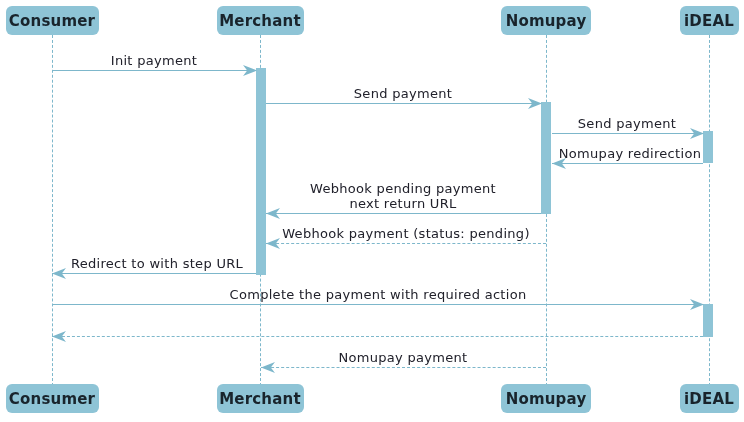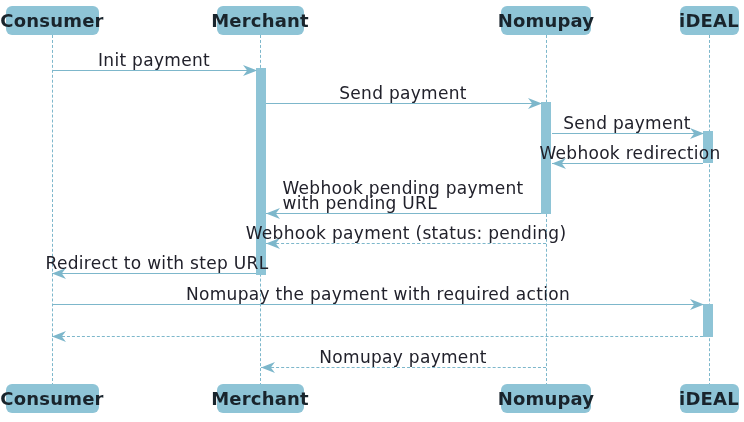--- a/index.html
+++ b/index.html
@@ -38,36 +38,36 @@
     width: 14px;
     height: 11px;
     background: var(--line, #7db7cb);
     z-index: 4;
   }
   .arrowhead.right { clip-path: polygon(0 0, 100% 50%, 0 100%, 30% 50%); }
   .arrowhead.left  { clip-path: polygon(100% 0, 0 50%, 100% 100%, 70% 50%); }
   .msg-label {
     position: absolute;
     transform: translateX(-50%);
-    text-align: left;
+    text-align: center;
     white-space: nowrap;
-    font-size: 17px;
+    font-size: 13px;
     line-height: 15px;
     letter-spacing: 0.3px;
     color: var(--message-text, #21212b);
     z-index: 5;
   }
   .actor-box {
     position: absolute;
     height: 29px;
     border-radius: 6px;
     background: var(--actor-fill, #8ec4d6);
     color: var(--actor-text, #19242c);
     font-weight: bold;
-    font-size: 18px;
+    font-size: 15px;
     letter-spacing: 0.2px;
     display: flex;
     align-items: center;
     justify-content: center;
     z-index: 6;
   }
 </style>
 </head>
 <body>
 
@@ -91,42 +91,42 @@
       <div class="msg-label-line">Send payment</div>
     </div>
     <div class="msg-line solid" style="left: 552px; top: 133px; width: 151px;"></div>
     <div class="arrowhead right" style="top: 128px; left: 690px;"></div>
     <div class="msg-label" style="left: 627px; top: 116px;">
       <div class="msg-label-line">Send payment</div>
     </div>
     <div class="msg-line solid" style="left: 552px; top: 163px; width: 151px;"></div>
     <div class="arrowhead left" style="top: 158px; left: 552px;"></div>
     <div class="msg-label" style="left: 630px; top: 146px;">
-      <div class="msg-label-line">Webhook redirection</div>
+      <div class="msg-label-line">Nomupay redirection</div>
     </div>
     <div class="msg-line solid" style="left: 266px; top: 213px; width: 275px;"></div>
     <div class="arrowhead left" style="top: 208px; left: 266px;"></div>
     <div class="msg-label" style="left: 403px; top: 181px;">
       <div class="msg-label-line">Webhook pending payment</div>
-      <div class="msg-label-line">with pending URL</div>
+      <div class="msg-label-line">next return URL</div>
     </div>
     <div class="msg-line dashed" style="left: 266px; top: 243px; width: 280px;"></div>
     <div class="arrowhead left" style="top: 238px; left: 266px;"></div>
     <div class="msg-label" style="left: 406px; top: 226px;">
       <div class="msg-label-line">Webhook payment (status: pending)</div>
     </div>
     <div class="msg-line solid" style="left: 52px; top: 273px; width: 204px;"></div>
     <div class="arrowhead left" style="top: 268px; left: 52px;"></div>
     <div class="msg-label" style="left: 157px; top: 256px;">
       <div class="msg-label-line">Redirect to with step URL</div>
     </div>
     <div class="msg-line solid" style="left: 52px; top: 304px; width: 651px;"></div>
     <div class="arrowhead right" style="top: 299px; left: 690px;"></div>
     <div class="msg-label" style="left: 378px; top: 287px;">
-      <div class="msg-label-line">Nomupay the payment with required action</div>
+      <div class="msg-label-line">Complete the payment with required action</div>
     </div>
     <div class="msg-line dashed" style="left: 52px; top: 336px; width: 651px;"></div>
     <div class="arrowhead left" style="top: 331px; left: 52px;"></div>
     <div class="msg-line dashed" style="left: 261px; top: 367px; width: 285px;"></div>
     <div class="arrowhead left" style="top: 362px; left: 261px;"></div>
     <div class="msg-label" style="left: 403px; top: 350px;">
       <div class="msg-label-line">Nomupay payment</div>
     </div>
     <div class="actor-box" style="left: 5.5px; top: 6px; width: 93px;">Consumer</div>
     <div class="actor-box" style="left: 216.5px; top: 6px; width: 87px;">Merchant</div>

